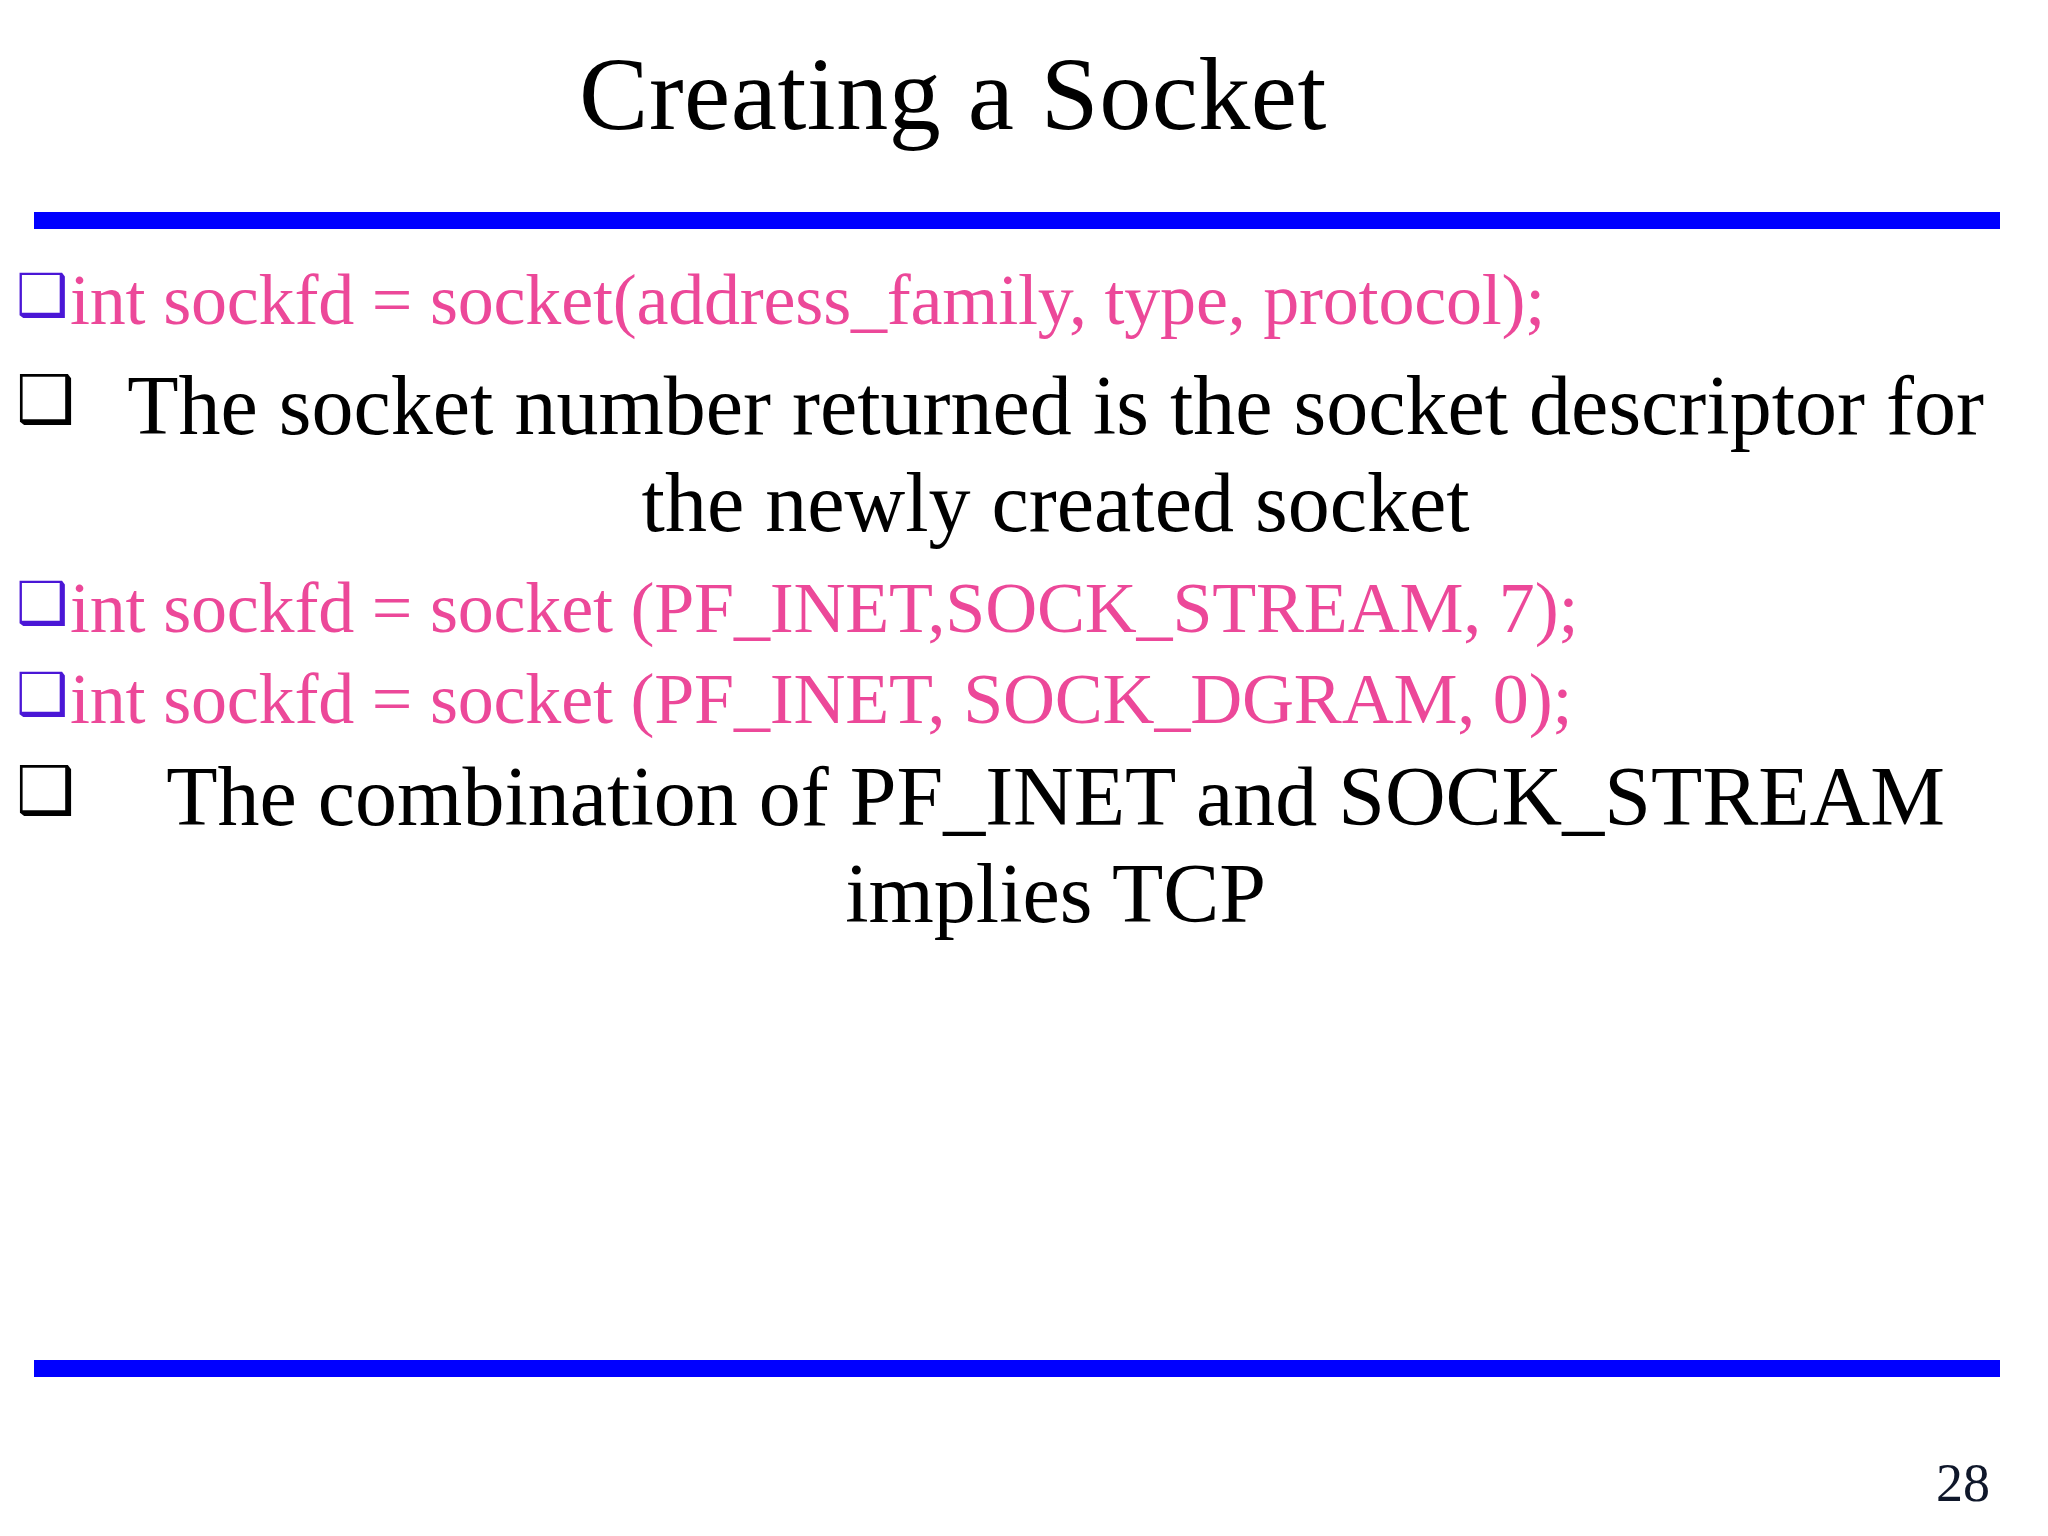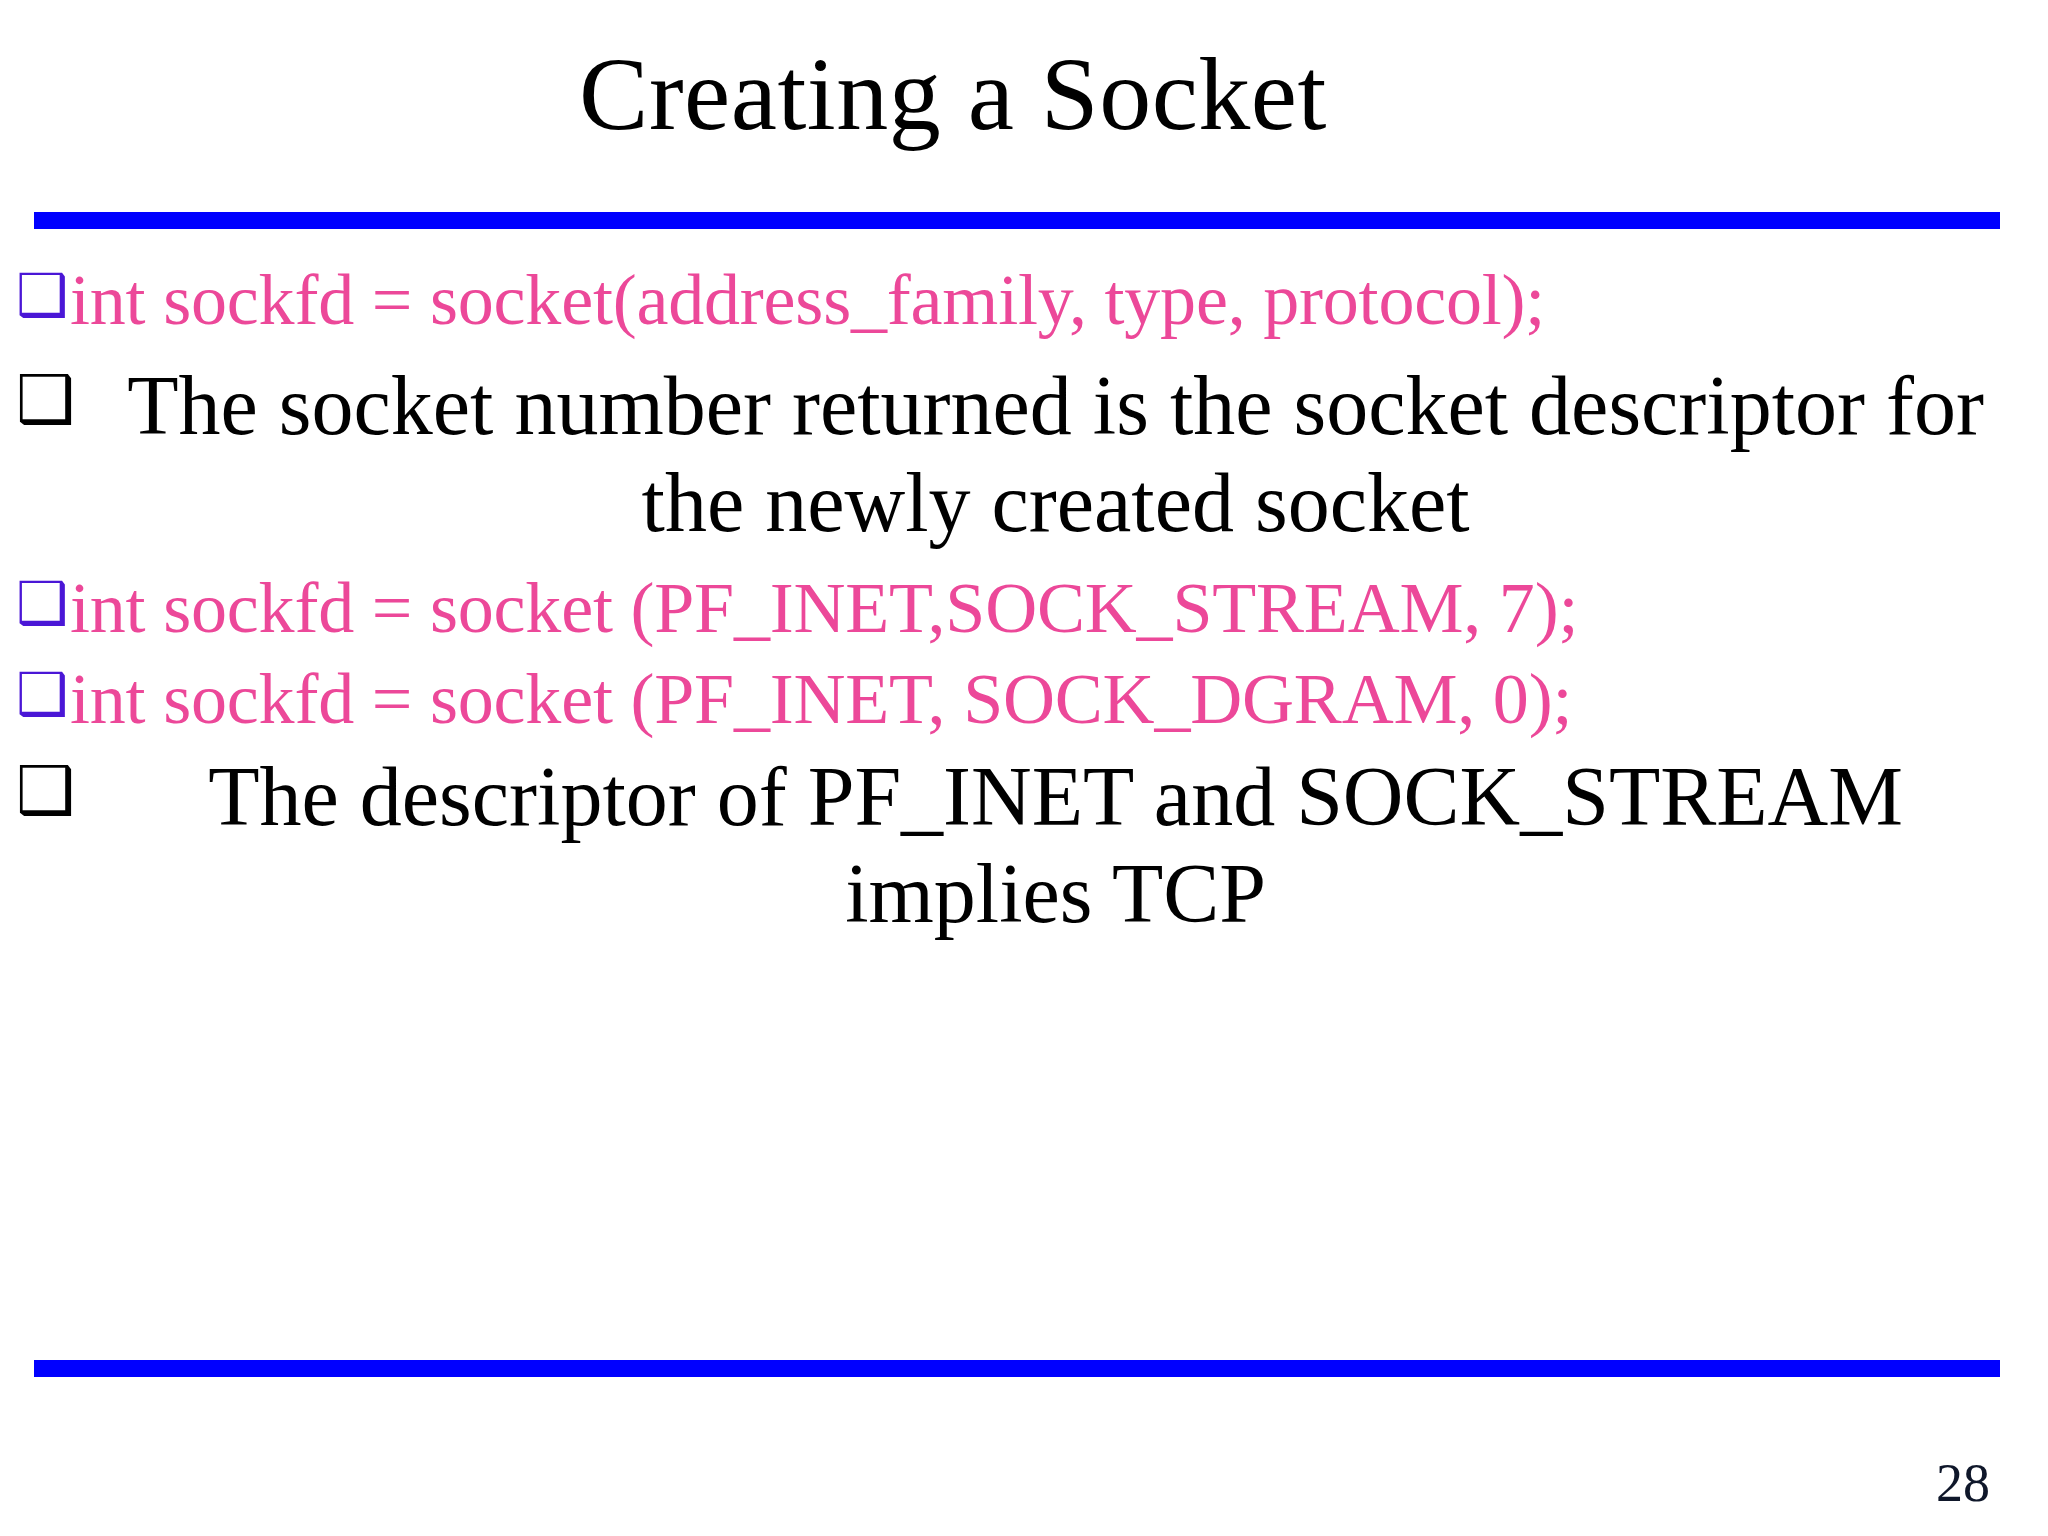--- a/index.html
+++ b/index.html
@@ -144,21 +144,21 @@
       <span class="bullet-text">int sockfd = socket (PF_INET,SOCK_STREAM, 7);</span>
     </div>
 
     <div class="bullet-row lvl-code row-gap-sm">
       <span class="bullet-mark">❑</span>
       <span class="bullet-text">int sockfd = socket (PF_INET, SOCK_DGRAM, 0);</span>
     </div>
 
     <div class="bullet-row lvl-prose">
       <span class="bullet-mark">❑</span>
-      <span class="bullet-text">The descriptor of PF_INET and SOCK_STREAM implies TCP</span>
+      <span class="bullet-text">The combination of PF_INET and SOCK_STREAM implies TCP</span>
     </div>
 
   </div>
 
   <div class="rule rule-bottom"></div>
 
   <div class="page-number">28</div>
 
 </div>
 

